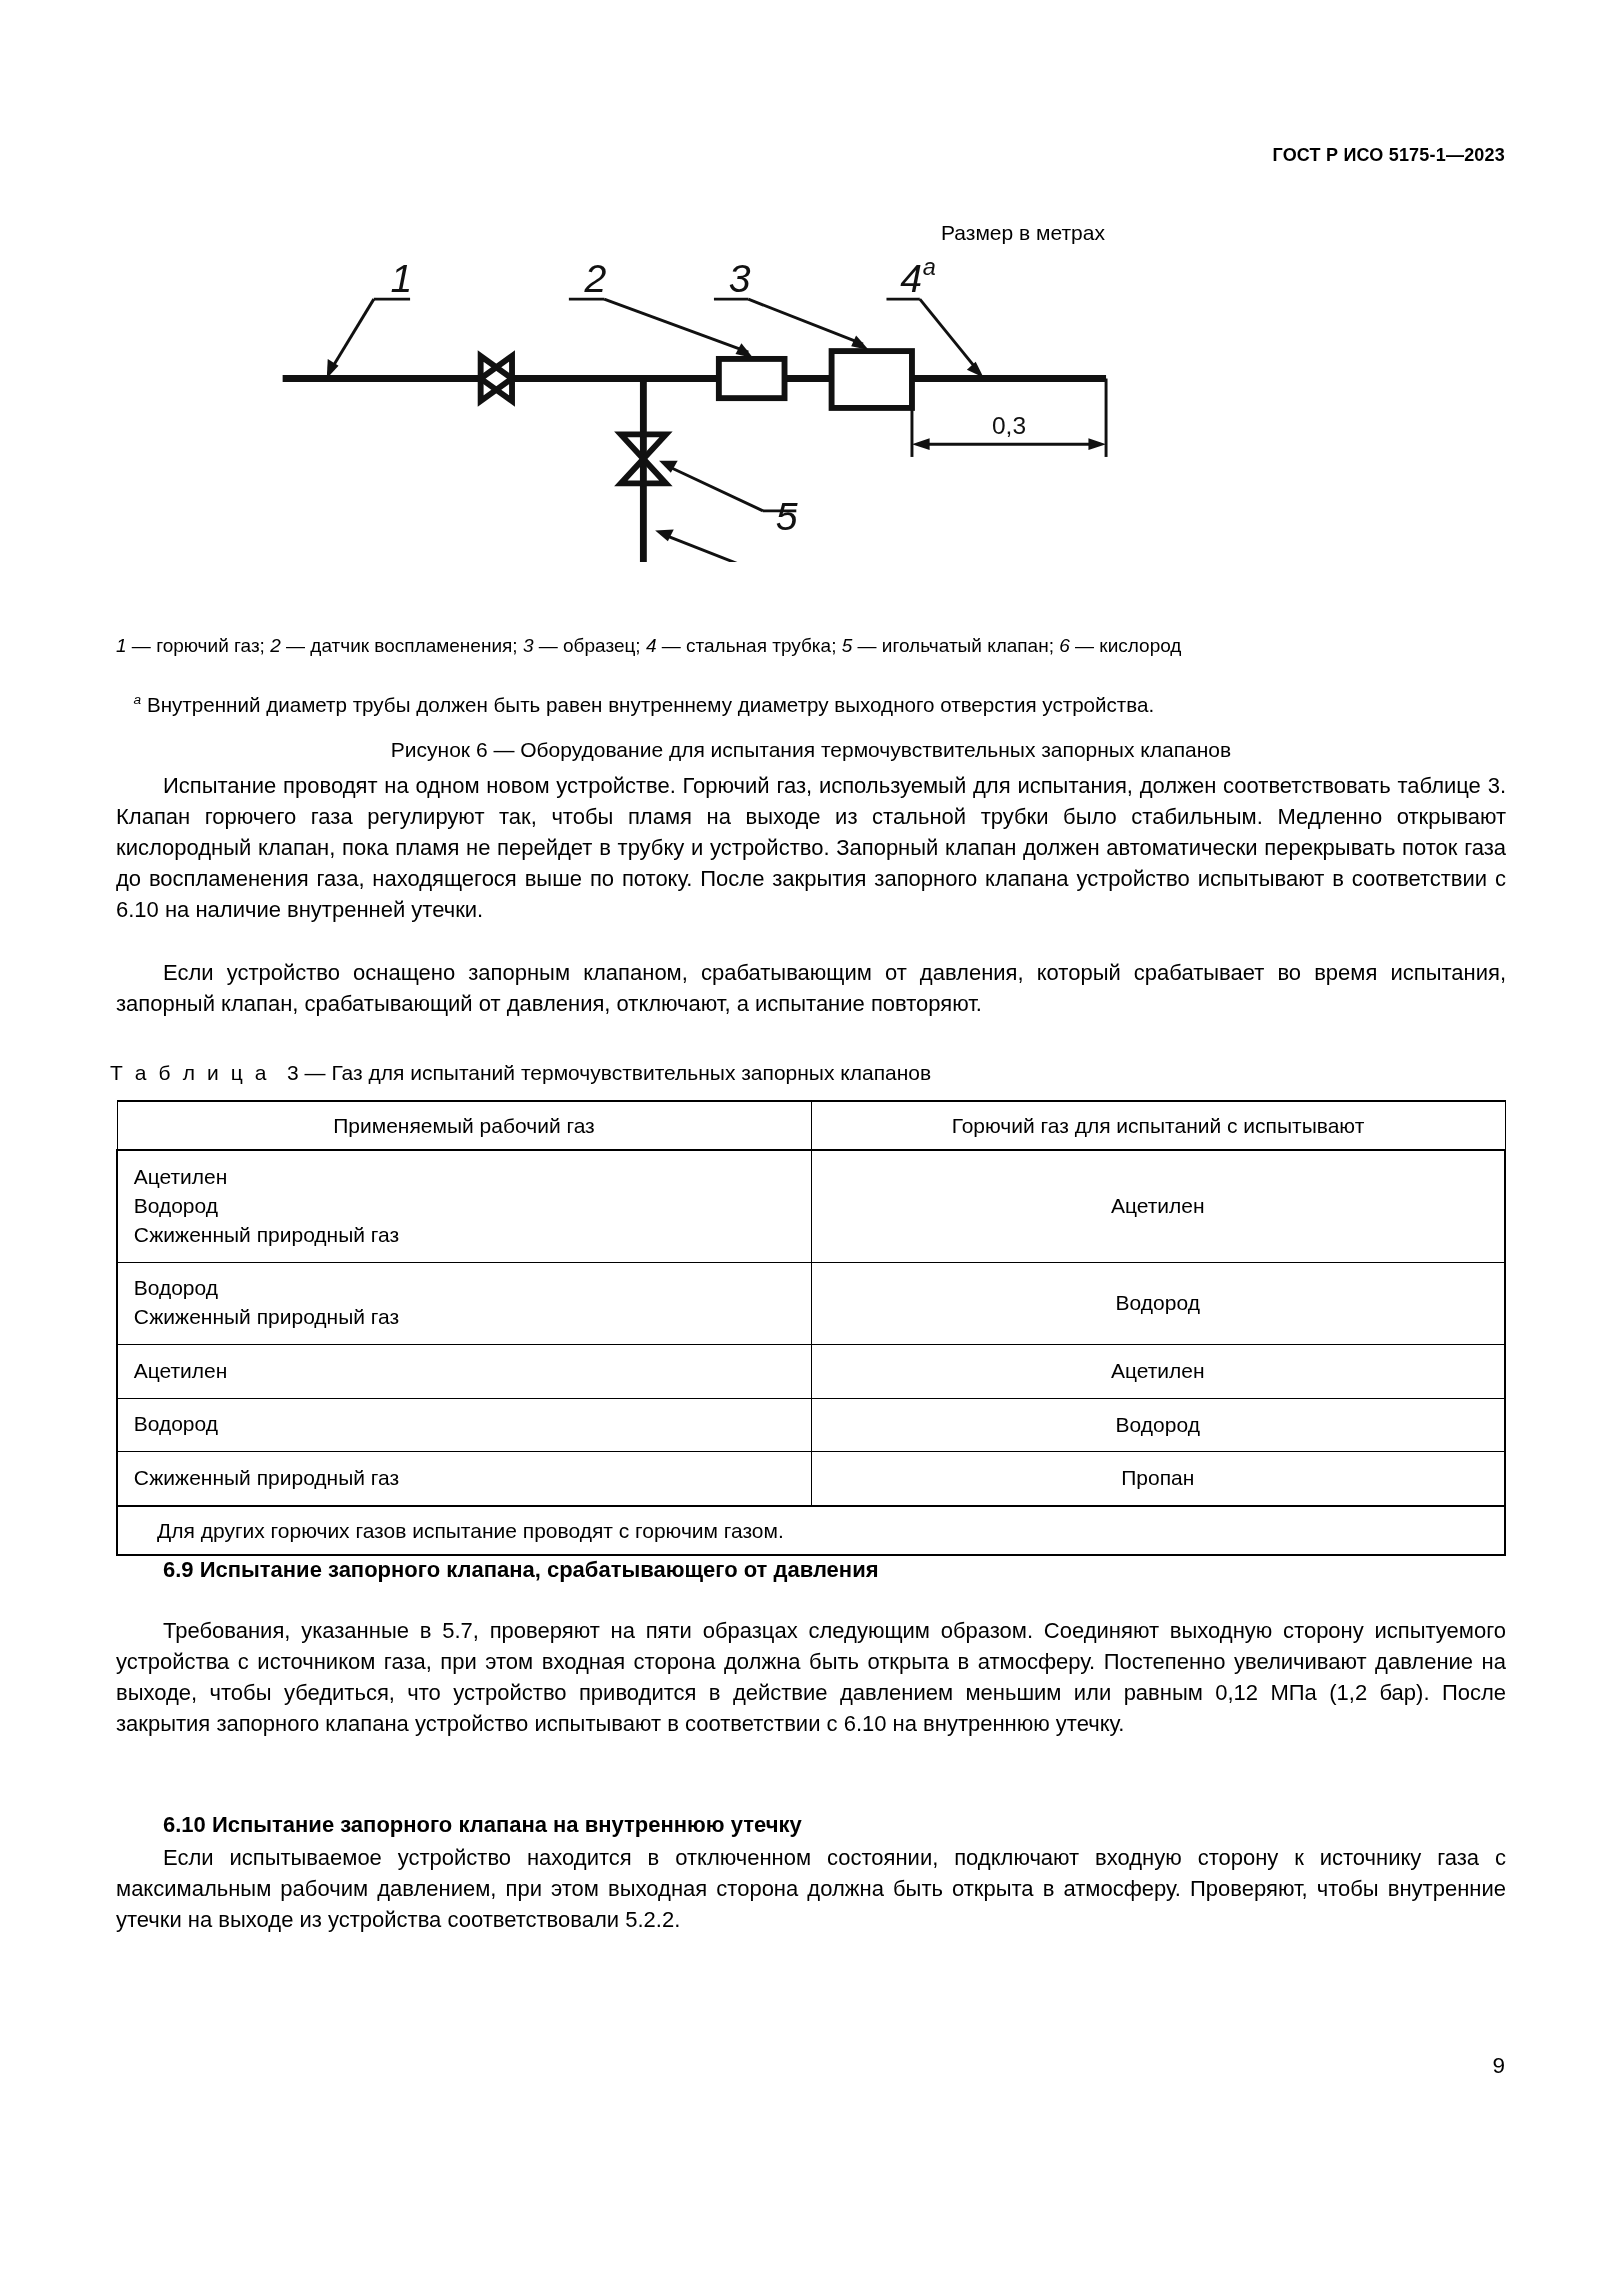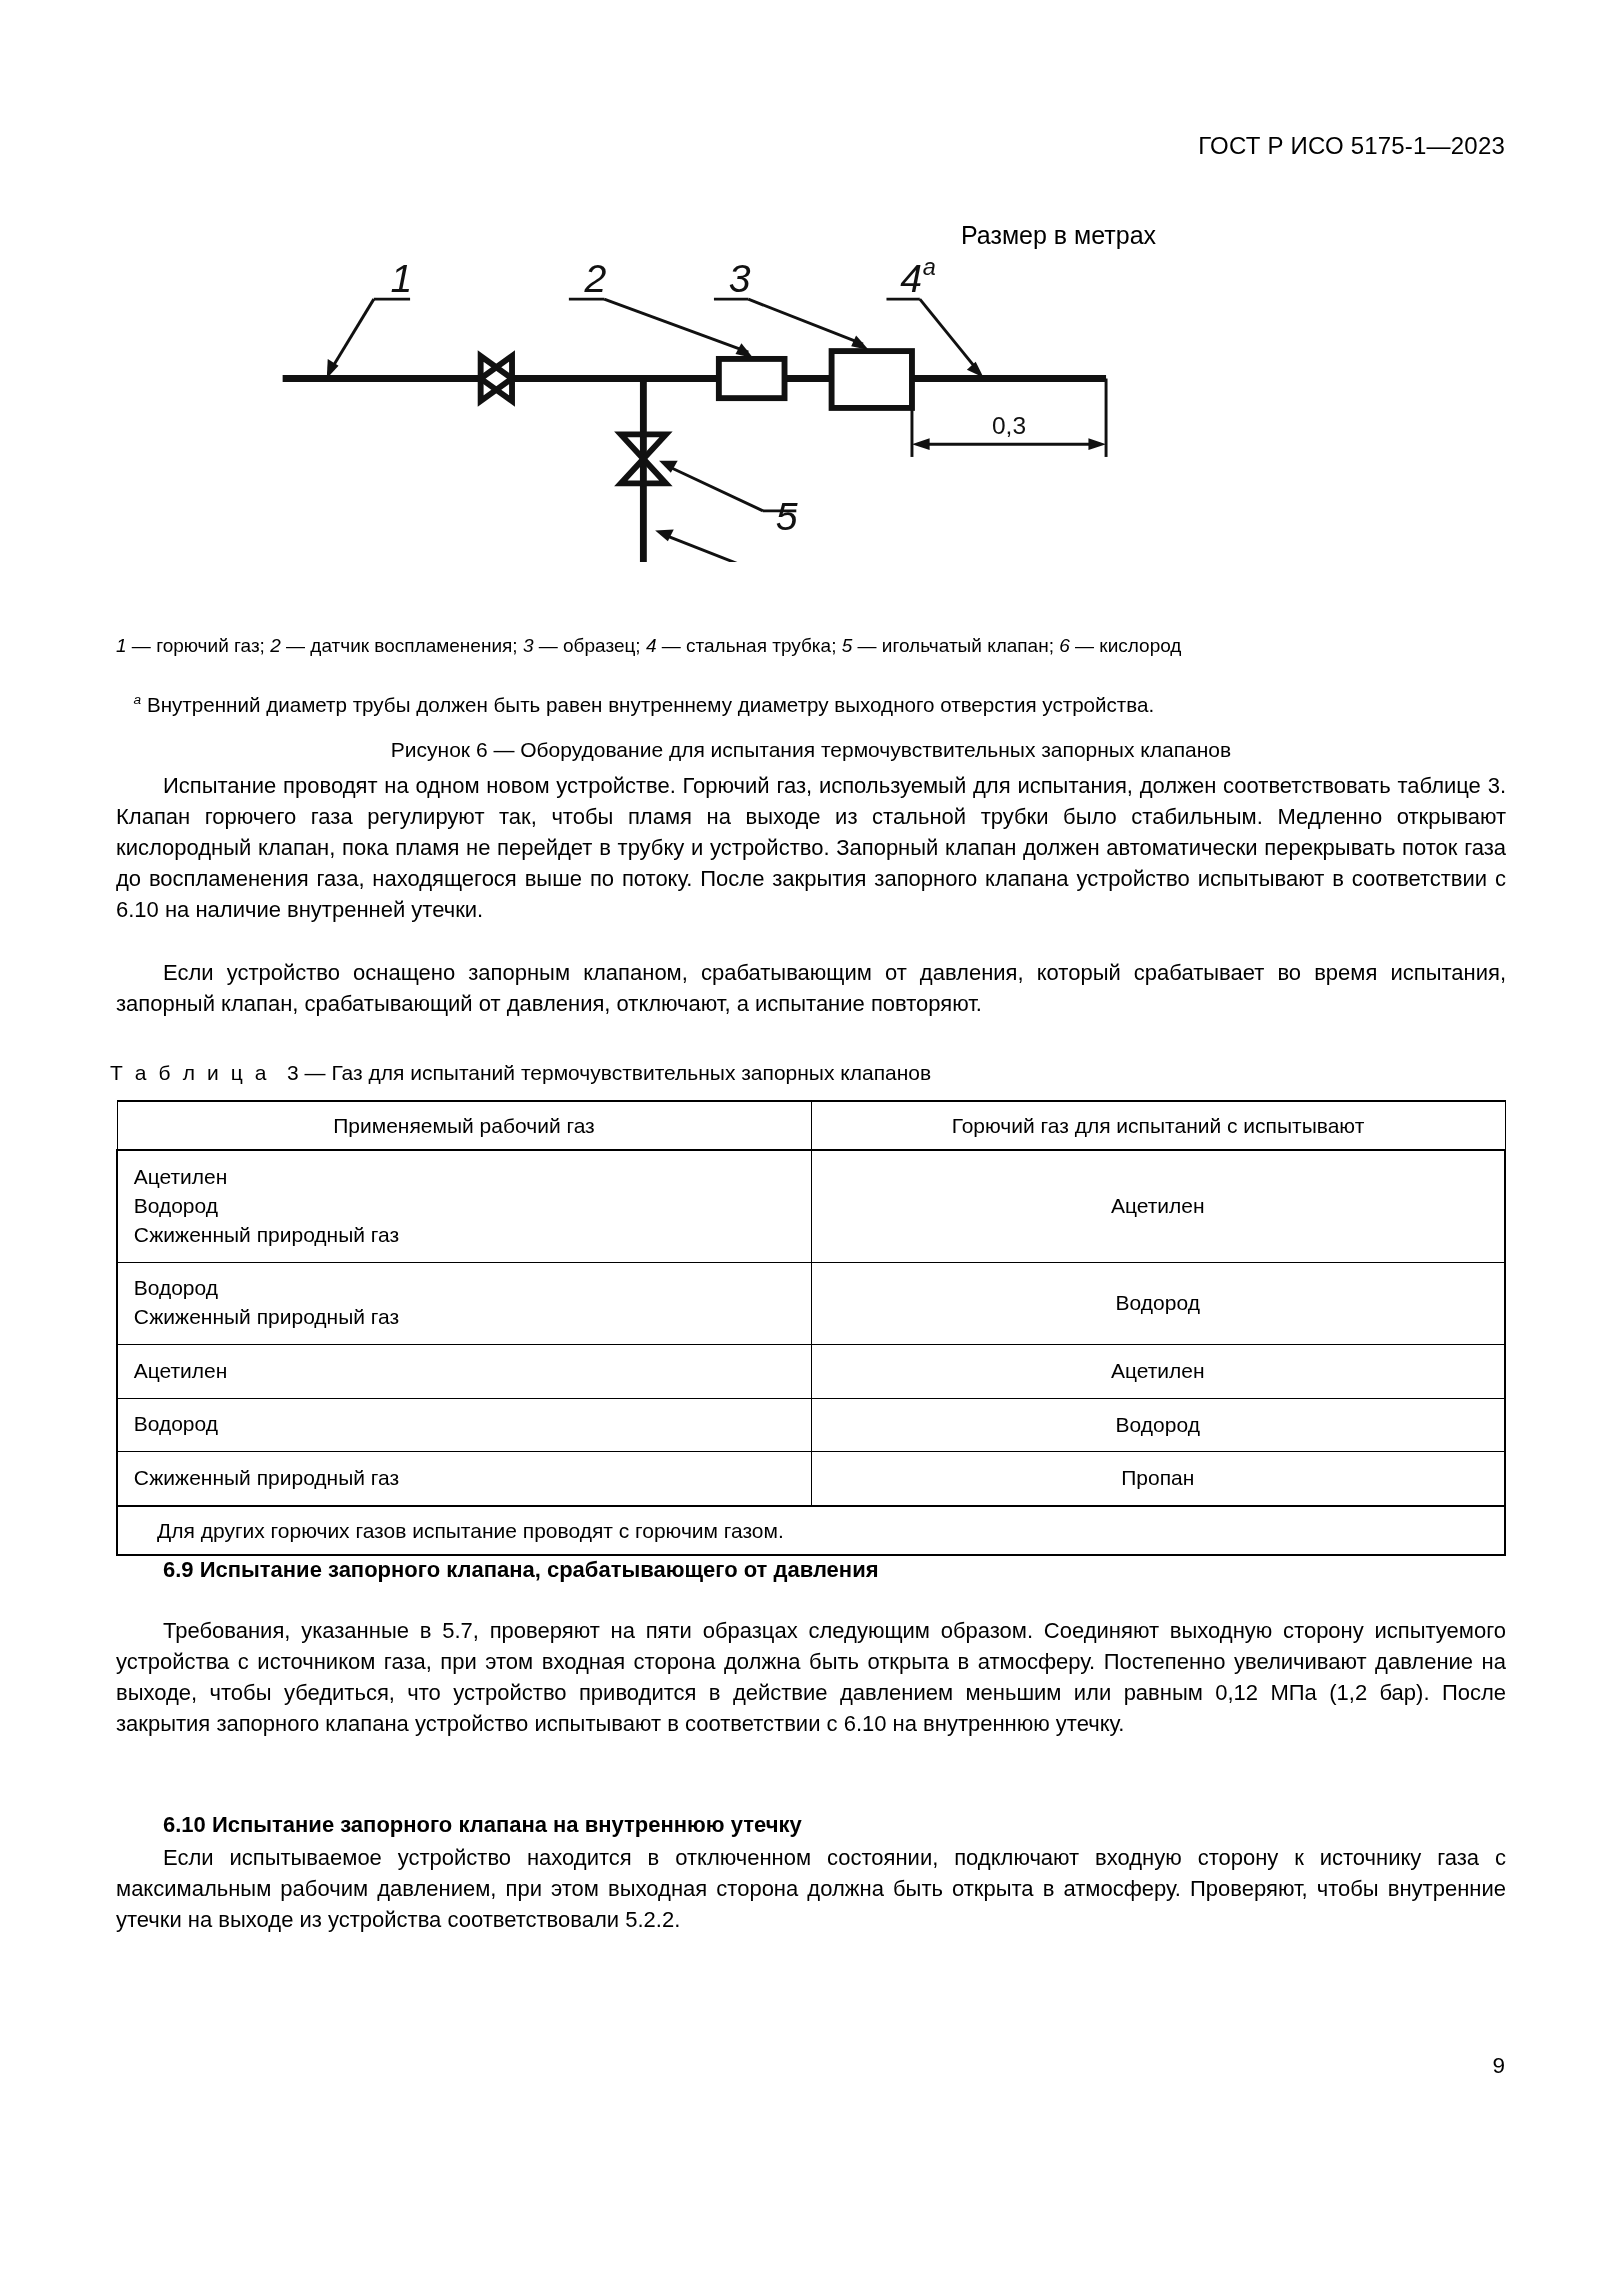--- a/index.html
+++ b/index.html
@@ -17,40 +17,40 @@
     height: 2293px;
     margin: 0 auto;
     background: #ffffff;
     overflow: hidden;
     box-sizing: border-box;
   }
 
   
   .doc-header {
     position: absolute;
-    top: 132px;
+    top: 145px;
     right: 116px;
-    font-size: 24px;
-    font-weight: normal;
+    font-size: 18px;
+    font-weight: bold;
     letter-spacing: 0.2px;
     white-space: nowrap;
   }
 
   
   .figure-block {
     position: absolute;
     top: 221px;
     left: 116px;
     width: 1390px;
   }
   .fig-units {
     position: absolute;
     top: 0px;
-    left: 845px;
-    font-size: 25px;
+    left: 825px;
+    font-size: 21px;
     white-space: nowrap;
   }
   .fig-svg-wrap {
     position: absolute;
     top: 27.4px;
     left: 0;
     width: 1390px;
     height: 314px;
   }
   .fig-svg-wrap svg { display: block; }

